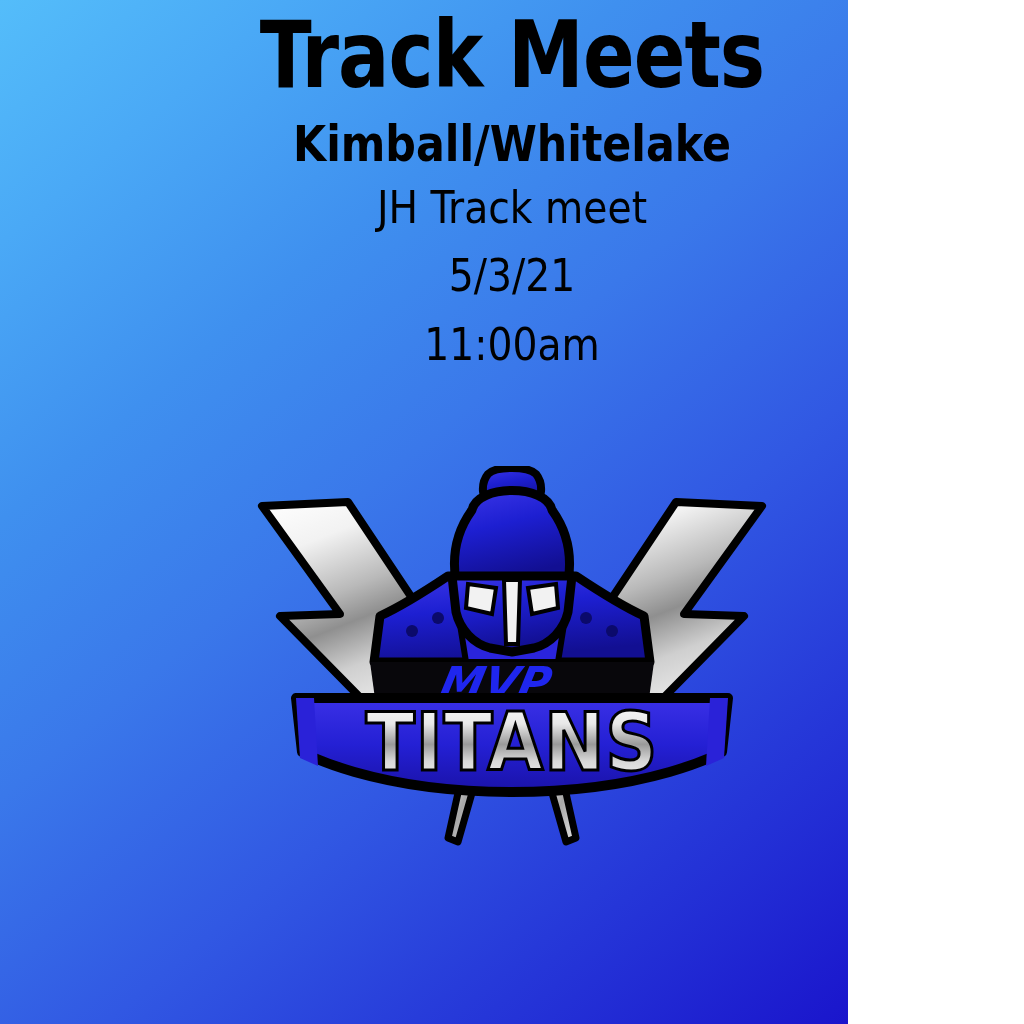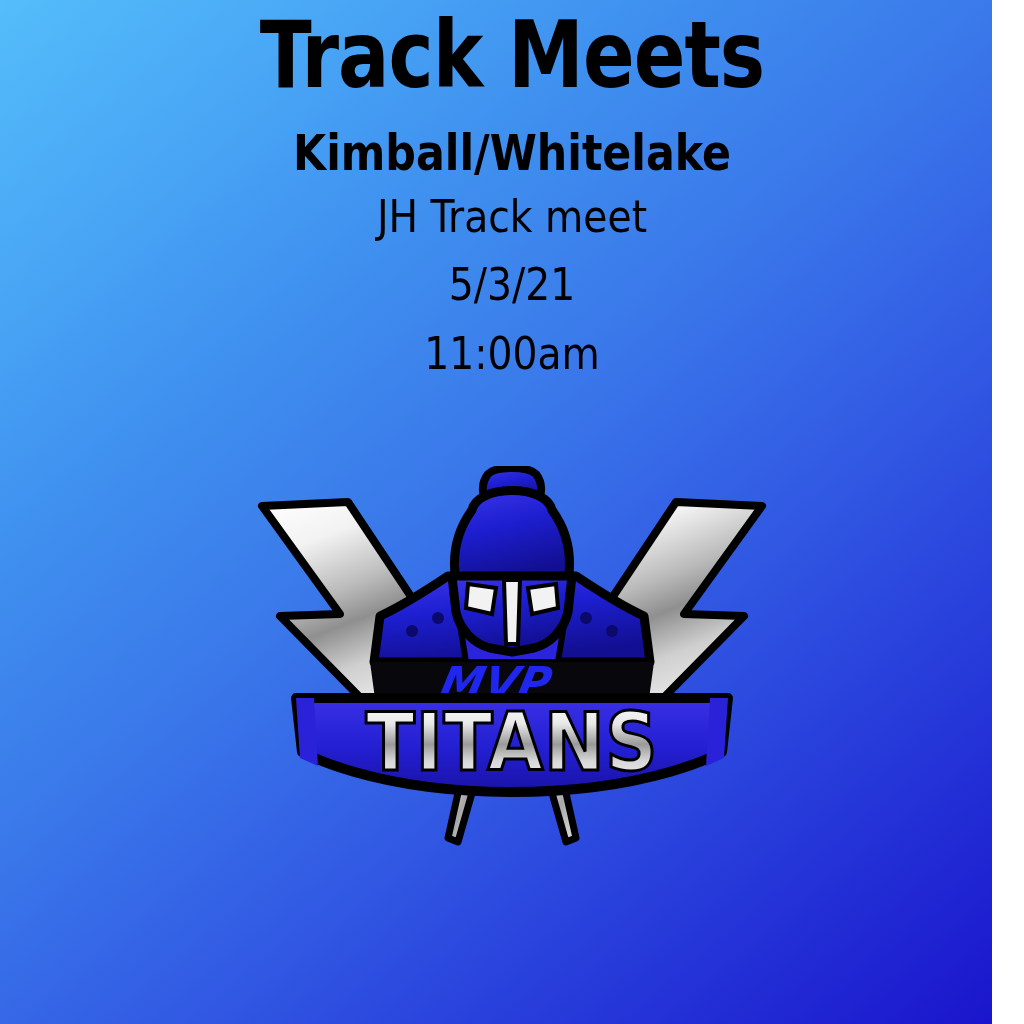--- a/index.html
+++ b/index.html
@@ -9,21 +9,21 @@
   }
   body {
     width: 1024px;
     height: 1024px;
     overflow: hidden;
     font-family: "Liberation Sans", sans-serif;
   }
 
   #poster {
     position: relative;
-    width: 992px;
+    width: 848px;
     height: 1024px;
     background: linear-gradient(140deg,
         #54bdfa 0%,
         #4aa9f6 14%,
         #3f90ef 30%,
         #3a78ea 46%,
         #3158e3 64%,
         #2536d8 82%,
         #1a15cc 100%);
     overflow: hidden;
@@ -43,21 +43,21 @@
     letter-spacing: -1px;
     color: #000000;
     transform: scaleX(0.92);
     transform-origin: 50% 50%;
     white-space: nowrap;
   }
 
   
   .columns {
     position: absolute;
-    top: 124px;
+    top: 115px;
     left: 0;
     width: 1024px;
     display: flex;
     flex-direction: column;
   }
   .col {
     flex: 1 1 50%;
     text-align: center;
   }
   .col-venue {

